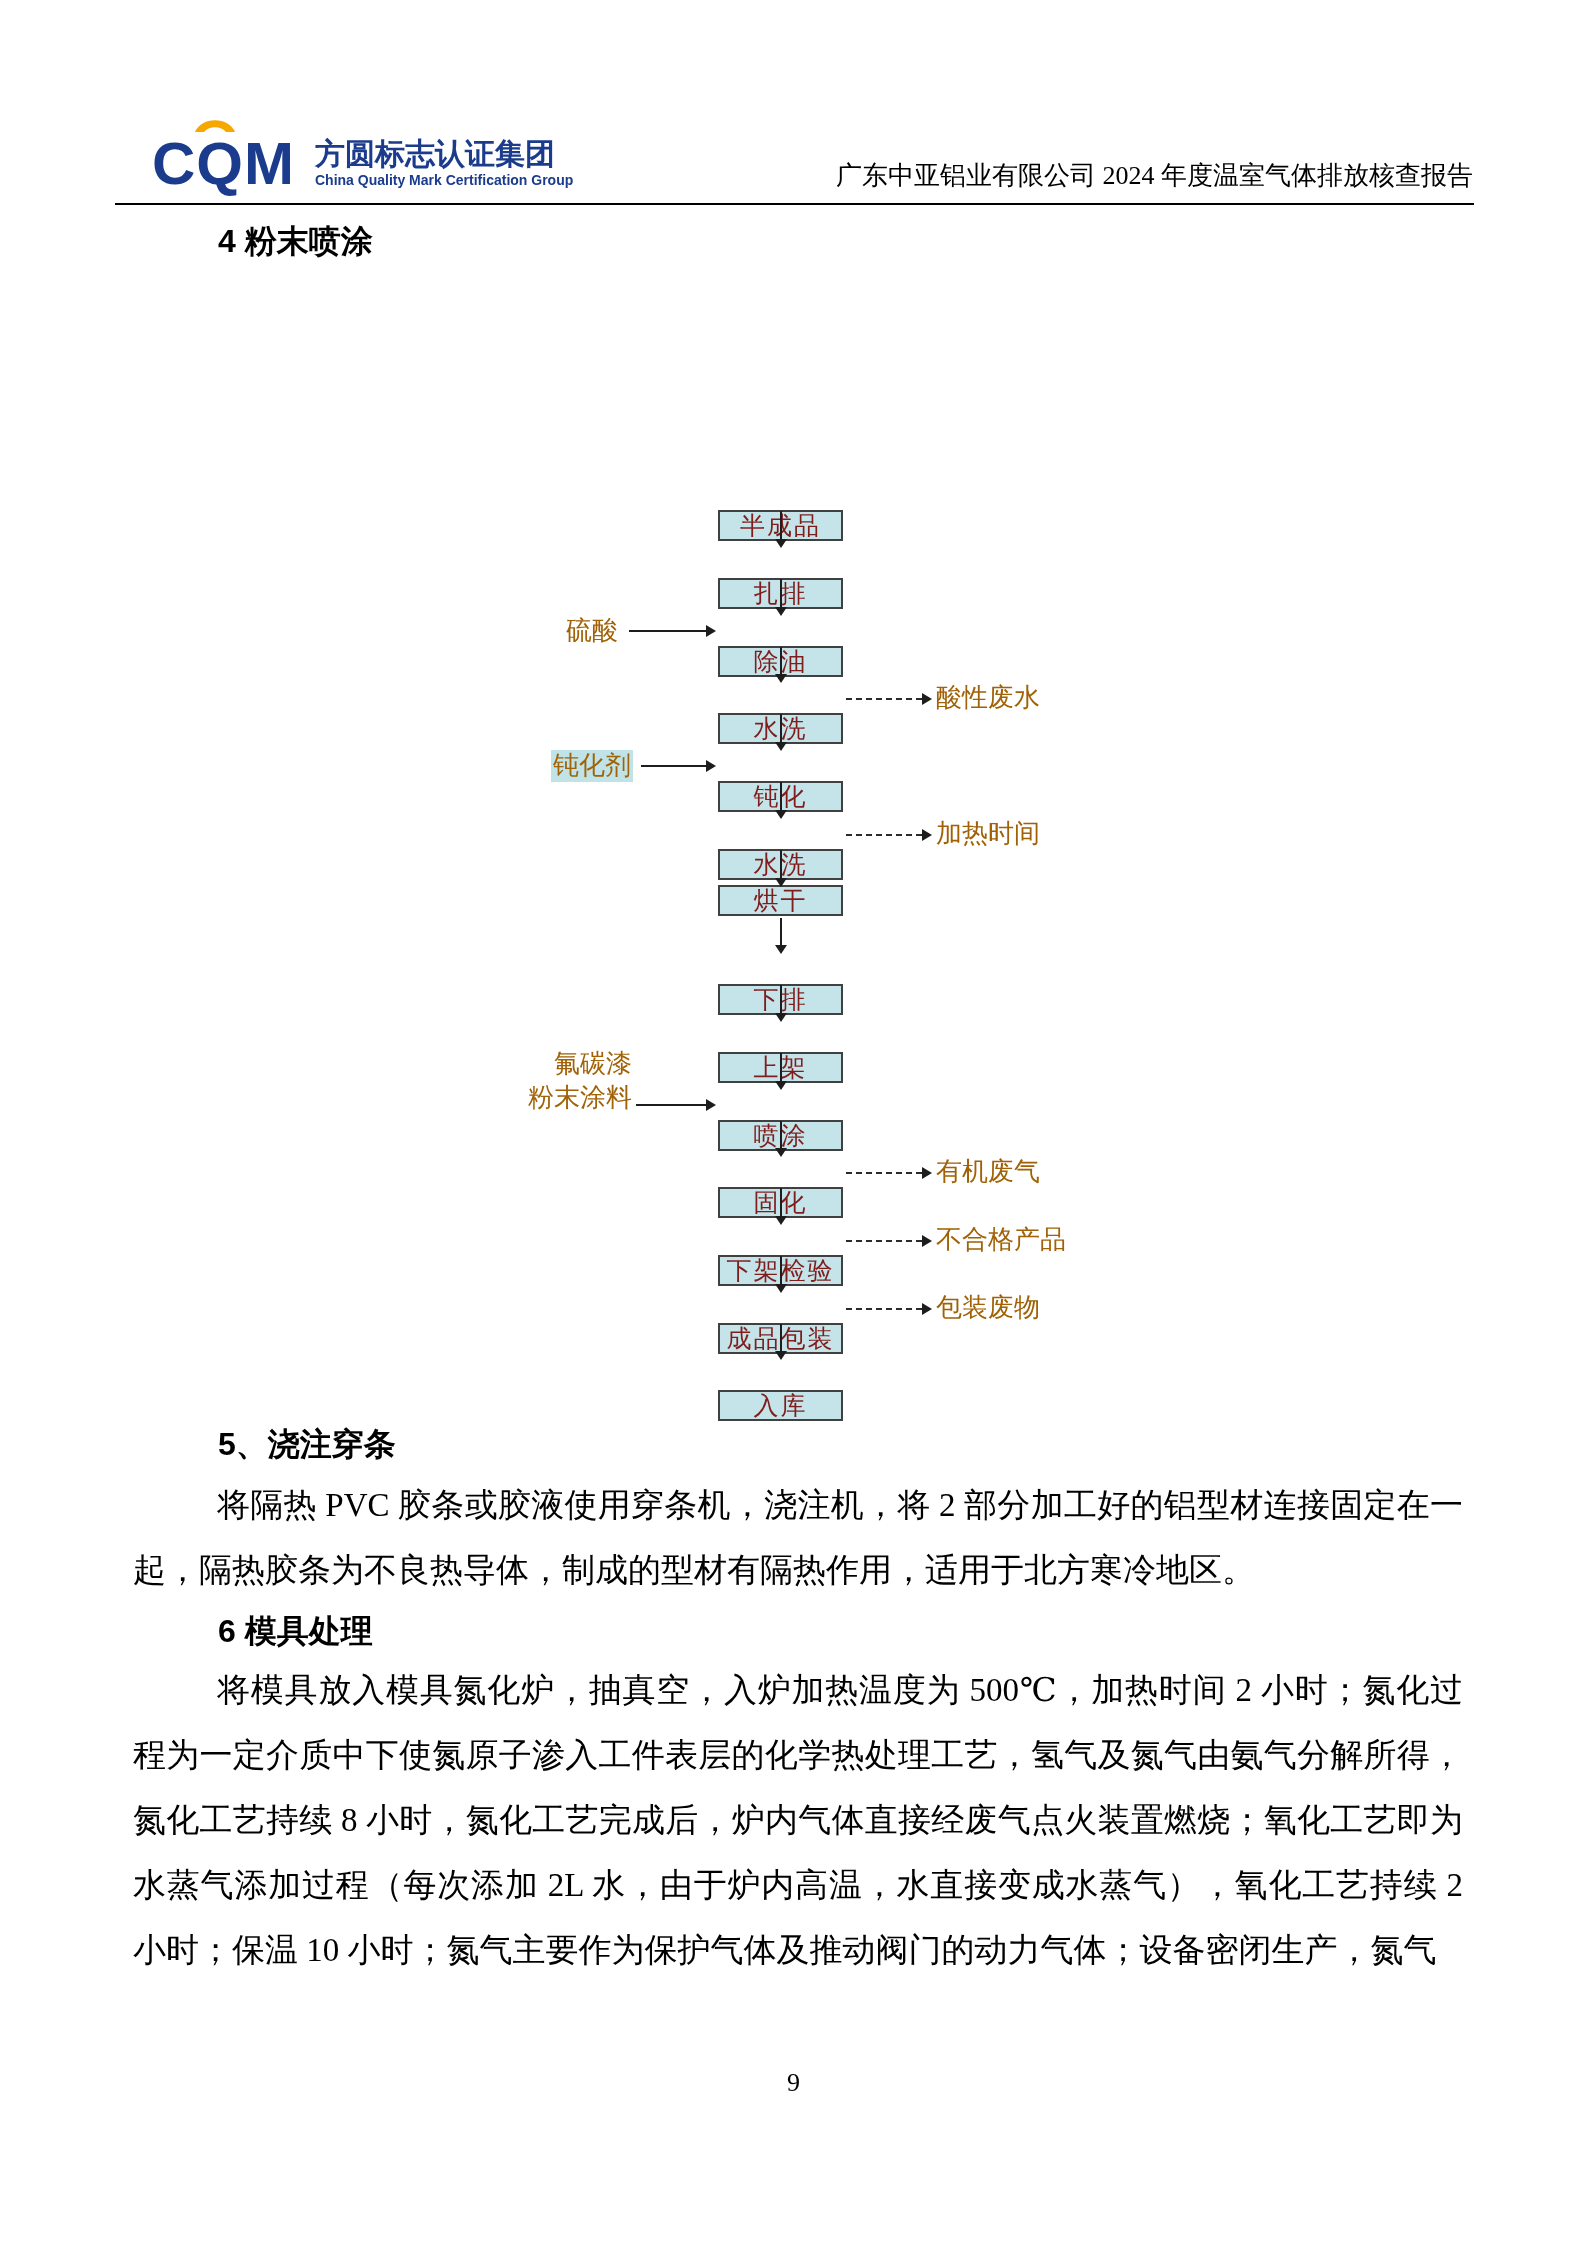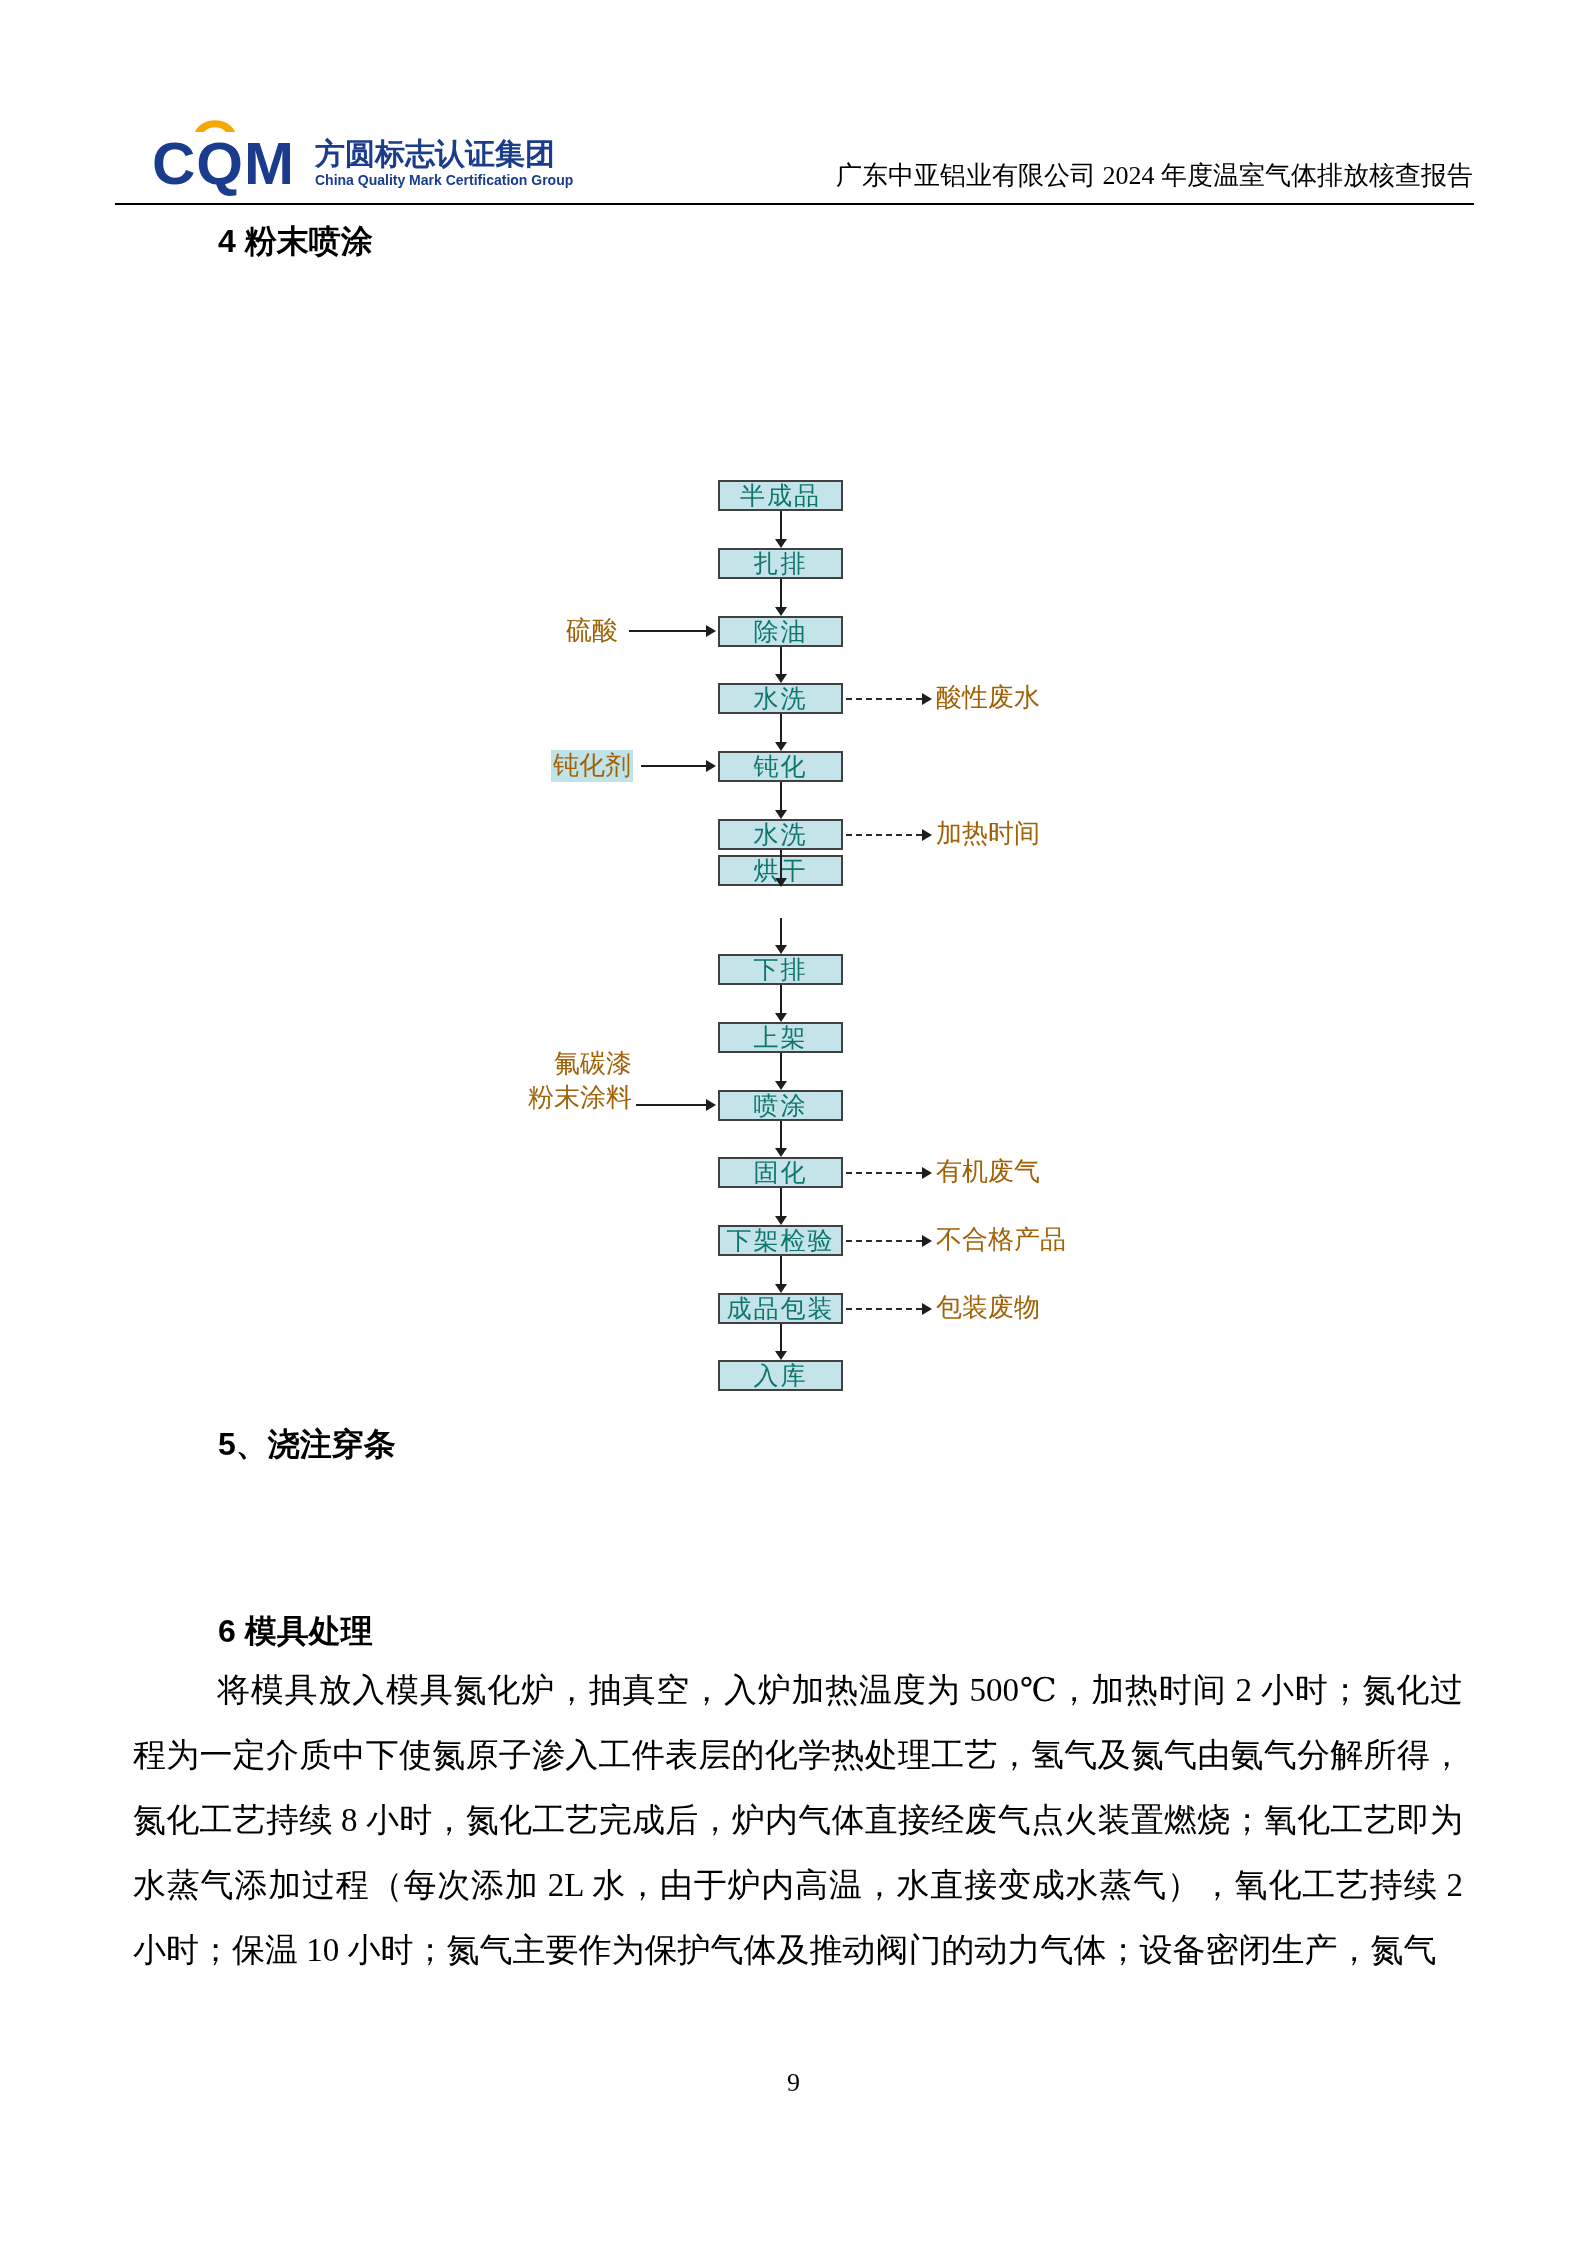--- a/index.html
+++ b/index.html
@@ -22,21 +22,21 @@
   .sec-heading{position:absolute;left:218px;font-family:"Liberation Sans","DejaVu Sans",sans-serif;
         font-weight:bold;font-size:32px;line-height:38px;white-space:nowrap;}
   .para{position:absolute;left:133px;width:1330px;font-size:33px;line-height:65px;
         text-align:justify;text-indent:84px;letter-spacing:0;}
   .pagenum{position:absolute;left:0;right:0;top:2068px;text-align:center;font-size:26px;}
 
   
   .flow{position:absolute;inset:0;}
   .fnode{position:absolute;left:718px;width:125px;height:31px;box-sizing:border-box;
         background:var(--box-fill,#c4e4e9);border:2px solid var(--box-border,#404040);
-        font-size:25px;line-height:27px;text-align:center;color:#0f766e;letter-spacing:2px;}
+        font-size:25px;line-height:27px;text-align:center;color:#7f1d1d;letter-spacing:2px;margin-top:30px;}
   .varr{position:absolute;left:780px;width:0;border-left:2px solid #1d1d1d;}
   .varr::after{content:"";position:absolute;top:100%;left:-7px;border-left:6px solid transparent;
         border-right:6px solid transparent;border-top:9px solid #1d1d1d;}
   .harr{position:absolute;height:0;border-top:2px solid #1d1d1d;}
   .harr::after{content:"";position:absolute;left:100%;top:-7px;border-top:6px solid transparent;
         border-bottom:6px solid transparent;border-left:10px solid #1d1d1d;}
   .darr{position:absolute;height:0;border-top:2px dashed #2a2a2a;}
   .darr::after{content:"";position:absolute;left:100%;top:-7px;border-top:6px solid transparent;
         border-bottom:6px solid transparent;border-left:10px solid #1d1d1d;}
   .flabel{position:absolute;font-size:26px;line-height:32px;color:#a16207;white-space:nowrap;}
@@ -118,18 +118,19 @@
     <div class="flabel" style="left:936px;top:1156px">有机废气</div>
 
     <div class="darr" style="left:846px;top:1240px;width:76px"></div>
     <div class="flabel" style="left:936px;top:1224px">不合格产品</div>
 
     <div class="darr" style="left:846px;top:1308px;width:76px"></div>
     <div class="flabel" style="left:936px;top:1292px">包装废物</div>
   </div>
 
   <div class="sec-heading" style="top:1425px">5、浇注穿条</div>
+  <div class="para" style="top:1473px">将隔热 PVC 胶条或胶液使用穿条机，浇注机，将 2 部分加工好的铝型材连接固定在一起，隔热胶条为不良热导体，制成的型材有隔热作用，适用于北方寒冷地区。</div>
 
   <div class="sec-heading" style="top:1612px">6 模具处理</div>
   <div class="para" style="top:1658px">将模具放入模具氮化炉，抽真空，入炉加热温度为 500℃，加热时间 2 小时；氮化过程为一定介质中下使氮原子渗入工件表层的化学热处理工艺，氢气及氮气由氨气分解所得，氮化工艺持续 8 小时，氮化工艺完成后，炉内气体直接经废气点火装置燃烧；氧化工艺即为水蒸气添加过程（每次添加 2L 水，由于炉内高温，水直接变成水蒸气），氧化工艺持续 2 小时；保温 10 小时；氮气主要作为保护气体及推动阀门的动力气体；设备密闭生产，氮气</div>
 
   <div class="pagenum">9</div>
 </div>
 
 </body></html>

